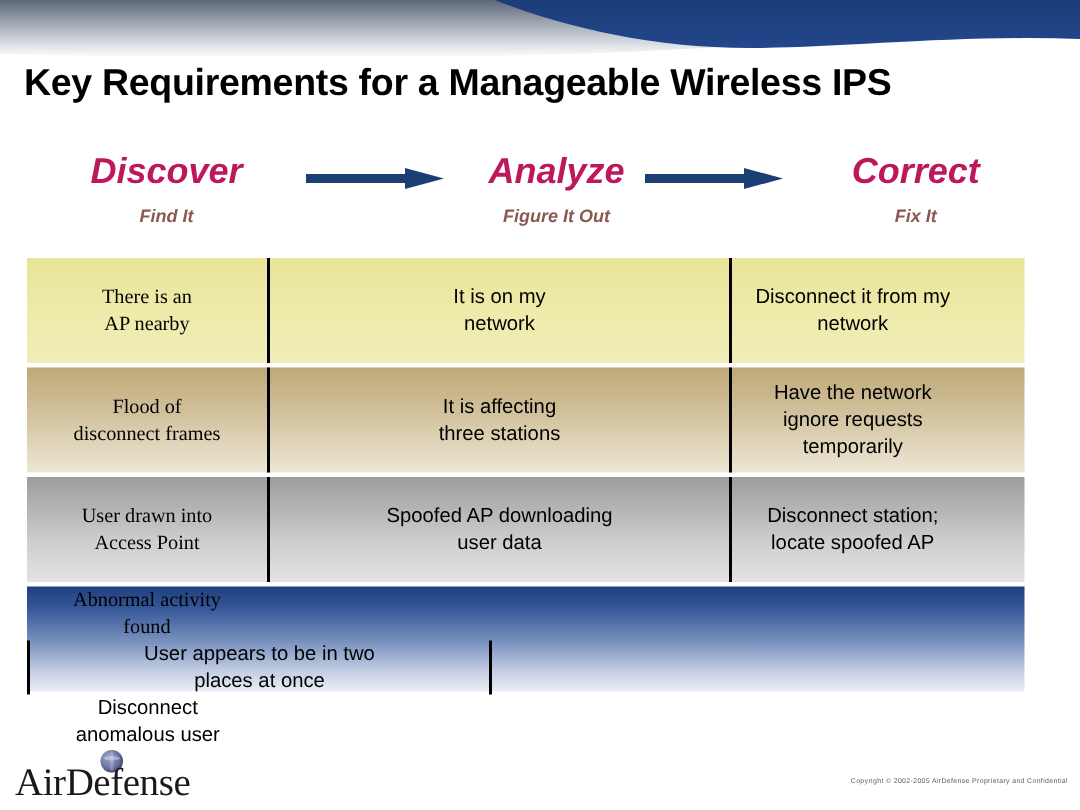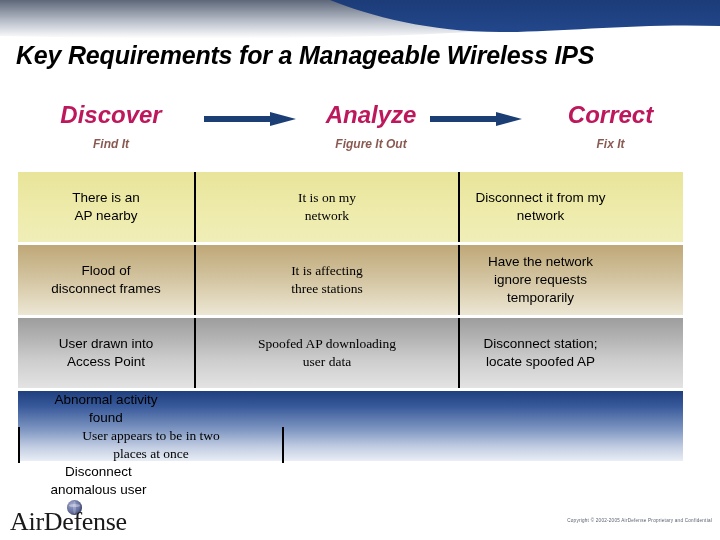--- a/index.html
+++ b/index.html
@@ -28,21 +28,20 @@
   #slide-title {
     position: absolute;
     left: 16px;
     top: 41px;
     width: 690px;
     font-size: 25px;
     font-weight: bold;
     color: #000000;
     letter-spacing: -0.2px;
     white-space: nowrap;
-    font-style: italic;
   }
 
   
   #process-header {
     position: absolute;
     left: 18px;
     top: 100px;
     width: 665px;
     height: 62px;
   }
@@ -106,22 +105,22 @@
     align-items: center;
     justify-content: center;
     text-align: center;
     font-size: 13.5px;
     color: #000000;
     line-height: 18px;
     padding: 0 6px;
     box-sizing: border-box;
     position: relative;
   }
-  .cell-0 { width: 176px; }
-  .cell-1 { width: 266px; border-left: 2px solid #000000; border-right: 2px solid #000000; font-family: Liberation Serif, serif; }
+  .cell-0 { width: 160px; font-family: Liberation Serif, serif; }
+  .cell-1 { width: 310px; border-left: 2px solid #000000; border-right: 2px solid #000000; }
   .cell-2 { width: 161px; }
 
   
   #footer-logo {
     position: absolute;
     left: 10px;
     top: 500px;
     width: 170px;
     height: 34px;
   }

